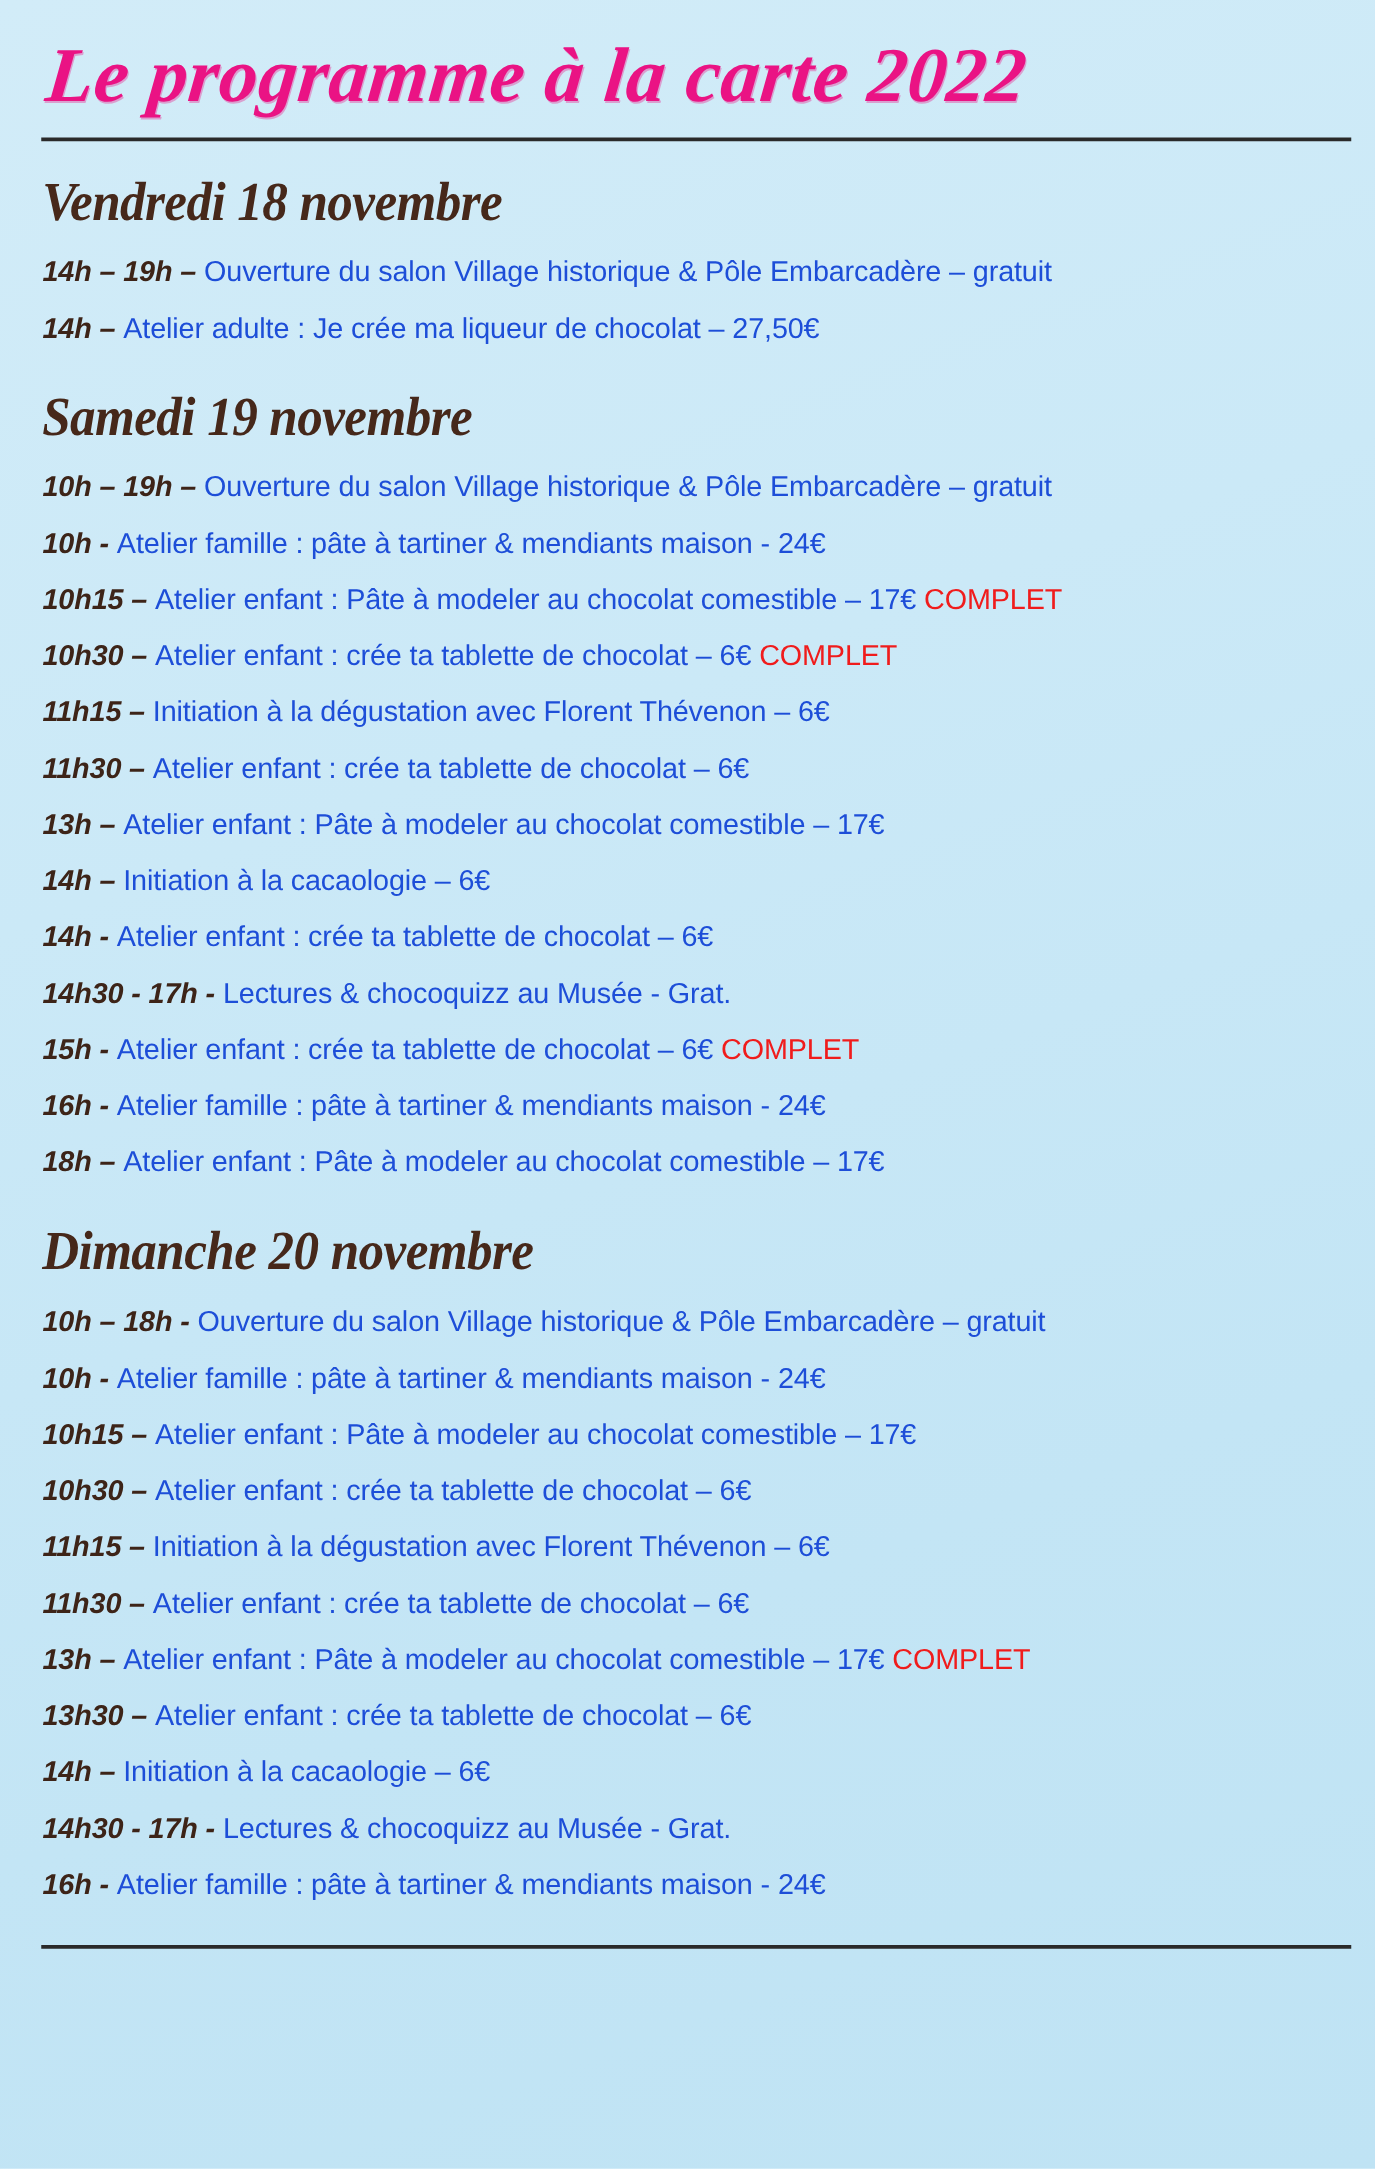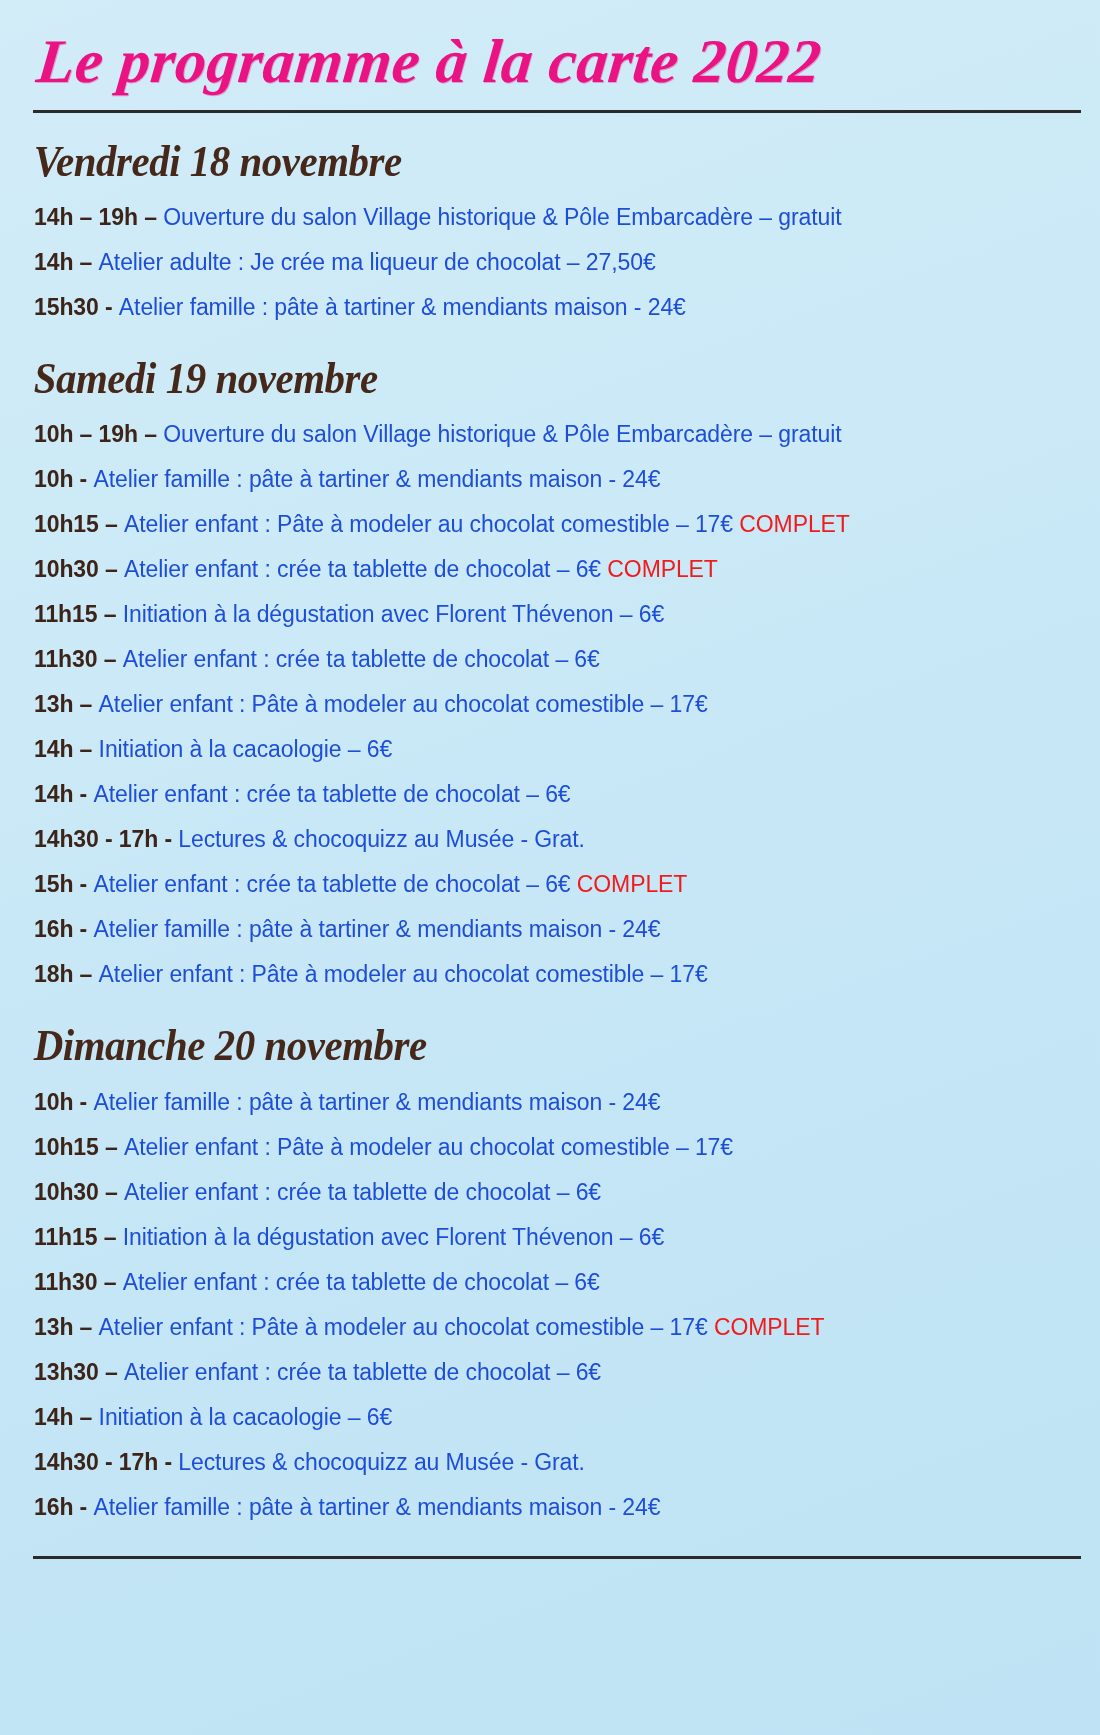--- a/index.html
+++ b/index.html
@@ -71,20 +71,21 @@
     font-size: 23px;
     line-height: 45px;
     color: #595b5d;
     white-space: nowrap;
     letter-spacing: -0.1px;
   }
 
   .item .time {
     font-weight: 700;
     color: #3d2418;
+    font-style: italic;
   }
 
   .item .desc { color: #1d4ed8; }
 
   .item .complet {
     color: #f01c1c;
     font-weight: 400;
     text-align: center;
   }
 
@@ -103,21 +104,20 @@
   <h1 class="title">Le programme à la carte 2022</h1>
 
   <div class="title-rule"></div>
 
   <div id="days-container">
       <section class="day">
         <h2 class="day-heading">Vendredi 18 novembre</h2>
         <ul class="day-items">
           <li class="item"><span class="time">14h – 19h – </span><span class="desc">Ouverture du salon Village historique &amp; Pôle Embarcadère – gratuit</span></li>
           <li class="item"><span class="time">14h – </span><span class="desc">Atelier adulte : Je crée ma liqueur de chocolat – 27,50€</span></li>
-          <li class="item"><span class="time">15h30 - </span><span class="desc">Atelier famille : pâte à tartiner &amp; mendiants maison - 24€</span></li>
         </ul>
       </section>
       <section class="day">
         <h2 class="day-heading">Samedi 19 novembre</h2>
         <ul class="day-items">
           <li class="item"><span class="time">10h – 19h – </span><span class="desc">Ouverture du salon Village historique &amp; Pôle Embarcadère – gratuit</span></li>
           <li class="item"><span class="time">10h  - </span><span class="desc">Atelier famille : pâte à tartiner &amp; mendiants maison - 24€</span></li>
           <li class="item"><span class="time">10h15 – </span><span class="desc">Atelier enfant : Pâte à modeler au chocolat comestible – 17€ </span><span class="complet">COMPLET</span></li>
           <li class="item"><span class="time">10h30 – </span><span class="desc">Atelier enfant : crée ta tablette de chocolat – 6€ </span><span class="complet">COMPLET</span></li>
           <li class="item"><span class="time">11h15 – </span><span class="desc">Initiation à la dégustation avec Florent Thévenon – 6€</span></li>
@@ -127,20 +127,21 @@
           <li class="item"><span class="time">14h - </span><span class="desc">Atelier enfant : crée ta tablette de chocolat – 6€</span></li>
           <li class="item"><span class="time">14h30 - 17h - </span><span class="desc">Lectures &amp; chocoquizz au Musée - Grat.</span></li>
           <li class="item"><span class="time">15h - </span><span class="desc">Atelier enfant : crée ta tablette de chocolat – 6€ </span><span class="complet">COMPLET</span></li>
           <li class="item"><span class="time">16h  - </span><span class="desc">Atelier famille : pâte à tartiner &amp; mendiants maison - 24€</span></li>
           <li class="item"><span class="time">18h – </span><span class="desc">Atelier enfant : Pâte à modeler au chocolat comestible – 17€</span></li>
         </ul>
       </section>
       <section class="day">
         <h2 class="day-heading">Dimanche 20 novembre</h2>
         <ul class="day-items">
+          <li class="item"><span class="time">10h – 18h - </span><span class="desc">Ouverture du salon Village historique &amp; Pôle Embarcadère – gratuit</span></li>
           <li class="item"><span class="time">10h - </span><span class="desc">Atelier famille : pâte à tartiner &amp; mendiants maison - 24€</span></li>
           <li class="item"><span class="time">10h15 – </span><span class="desc">Atelier enfant : Pâte à modeler au chocolat comestible – 17€</span></li>
           <li class="item"><span class="time">10h30 – </span><span class="desc">Atelier enfant : crée ta tablette de chocolat – 6€</span></li>
           <li class="item"><span class="time">11h15 – </span><span class="desc">Initiation à la dégustation avec Florent Thévenon – 6€</span></li>
           <li class="item"><span class="time">11h30 – </span><span class="desc">Atelier enfant : crée ta tablette de chocolat – 6€</span></li>
           <li class="item"><span class="time">13h – </span><span class="desc">Atelier enfant : Pâte à modeler au chocolat comestible – 17€ </span><span class="complet">COMPLET</span></li>
           <li class="item"><span class="time">13h30 – </span><span class="desc">Atelier enfant : crée ta tablette de chocolat – 6€</span></li>
           <li class="item"><span class="time">14h – </span><span class="desc">Initiation à la cacaologie – 6€</span></li>
           <li class="item"><span class="time">14h30 - 17h - </span><span class="desc">Lectures &amp; chocoquizz au Musée - Grat.</span></li>
           <li class="item"><span class="time">16h - </span><span class="desc">Atelier famille : pâte à tartiner &amp; mendiants maison - 24€</span></li>

